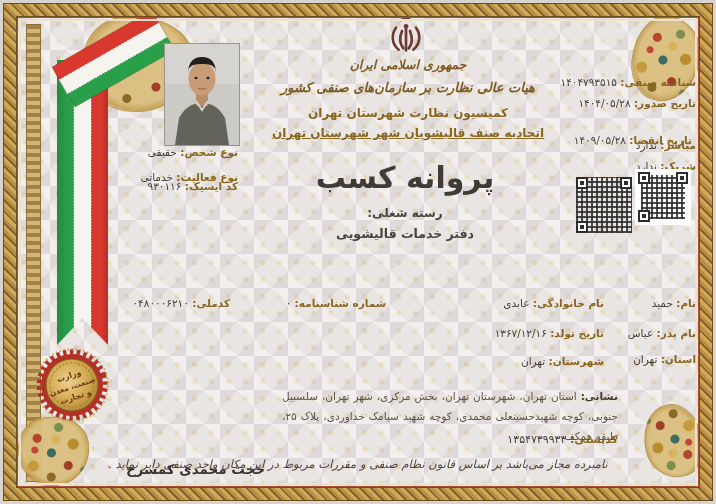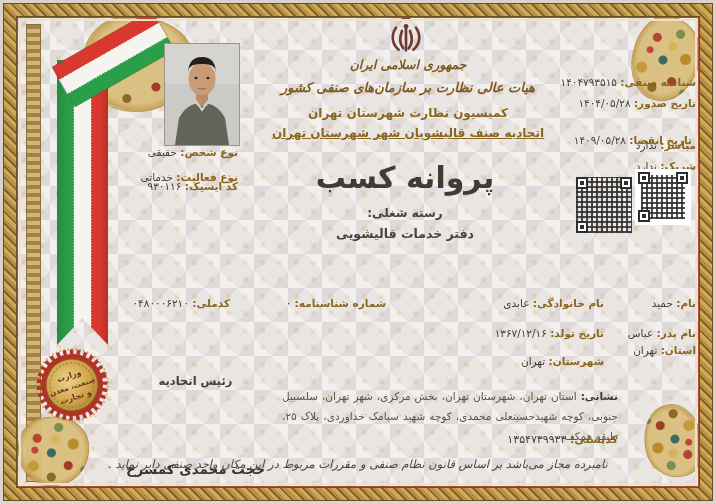--- a/index.html
+++ b/index.html
@@ -256,30 +256,29 @@
     <span class="val">۰۴۸۰۰۰۶۲۱۰</span>
   </div>
   <div class="t small-f" style="right:20px;top:327px;padding-left:8px;">
     <span class="lbl">نام پدر:</span>
     <span class="val">عباس</span>
   </div>
   <div class="t small-f" style="right:112px;top:327px;">
     <span class="lbl">تاریخ تولد:</span>
     <span class="val">۱۳۶۷/۱۲/۱۶</span>
   </div>
-  <div class="t small-f" style="right:20px;top:344px;margin-left:15px;">
+  <div class="t small-f" style="right:20px;top:353px;margin-left:15px;">
     <span class="lbl">استان:</span>
     <span class="val">تهران</span>
   </div>
   <div class="t small-f" style="right:112px;top:355px;">
     <span class="lbl">شهرستان:</span>
     <span class="val">تهران</span>
   </div>
 
-  <div class="t" style="left:118px;top:374px;width:155px;text-align:center;font-size:11.5px;font-weight:bold;color:#453e36;">رئیس اتحادیه</div>
   <div class="t" style="left:108px;top:413px;width:175px;text-align:center;font-size:13.5px;font-weight:bold;color:#3a332e;margin-top:48px;">حجت محمدی کمسرخ</div>
 
   <div class="addr"><span class="lbl2">نشانی:</span> <span>استان تهران، شهرستان تهران، بخش مرکزی، شهر تهران، سلسبیل جنوبی، کوچه شهیدحسینعلی محمدی، کوچه شهید سیامک خداوردی، پلاک ۲۵، طبقه همکف</span></div>
   <div class="t" style="right:98px;top:433px;font-size:11px;">
     <span class="lbl">کدپستی:</span>
     <span class="val">۱۳۵۴۷۳۹۹۳۳</span>
   </div>
 
   <div class="footer-note">نامبرده مجاز می‌باشد بر اساس قانون نظام صنفی و مقررات مربوط در این مکان واحد صنفی دایر نماید .</div>
 

